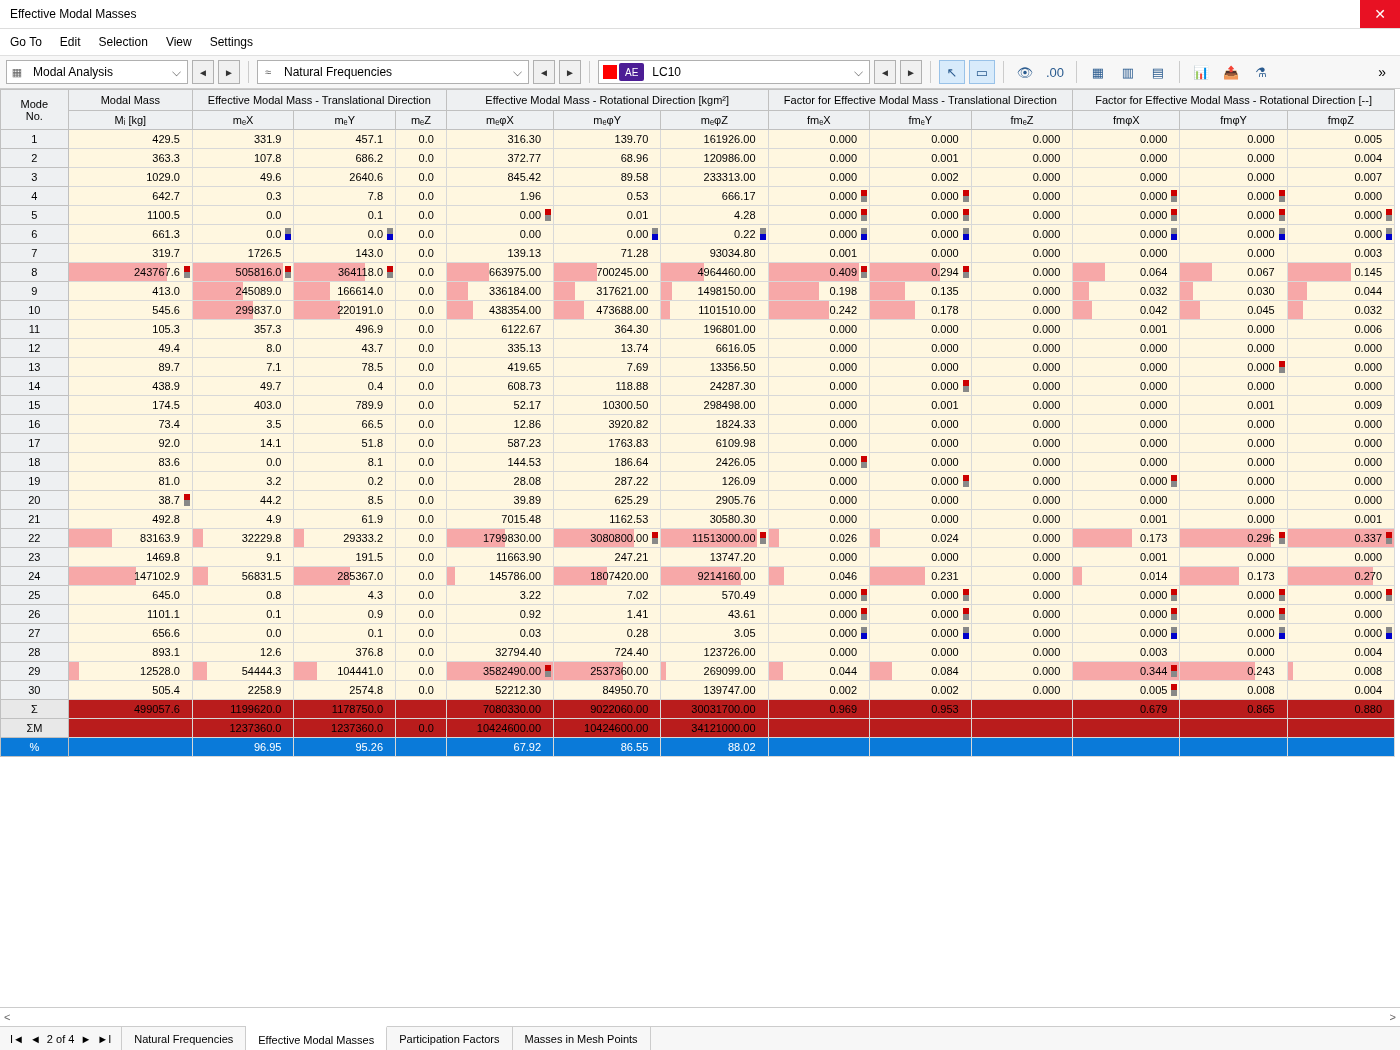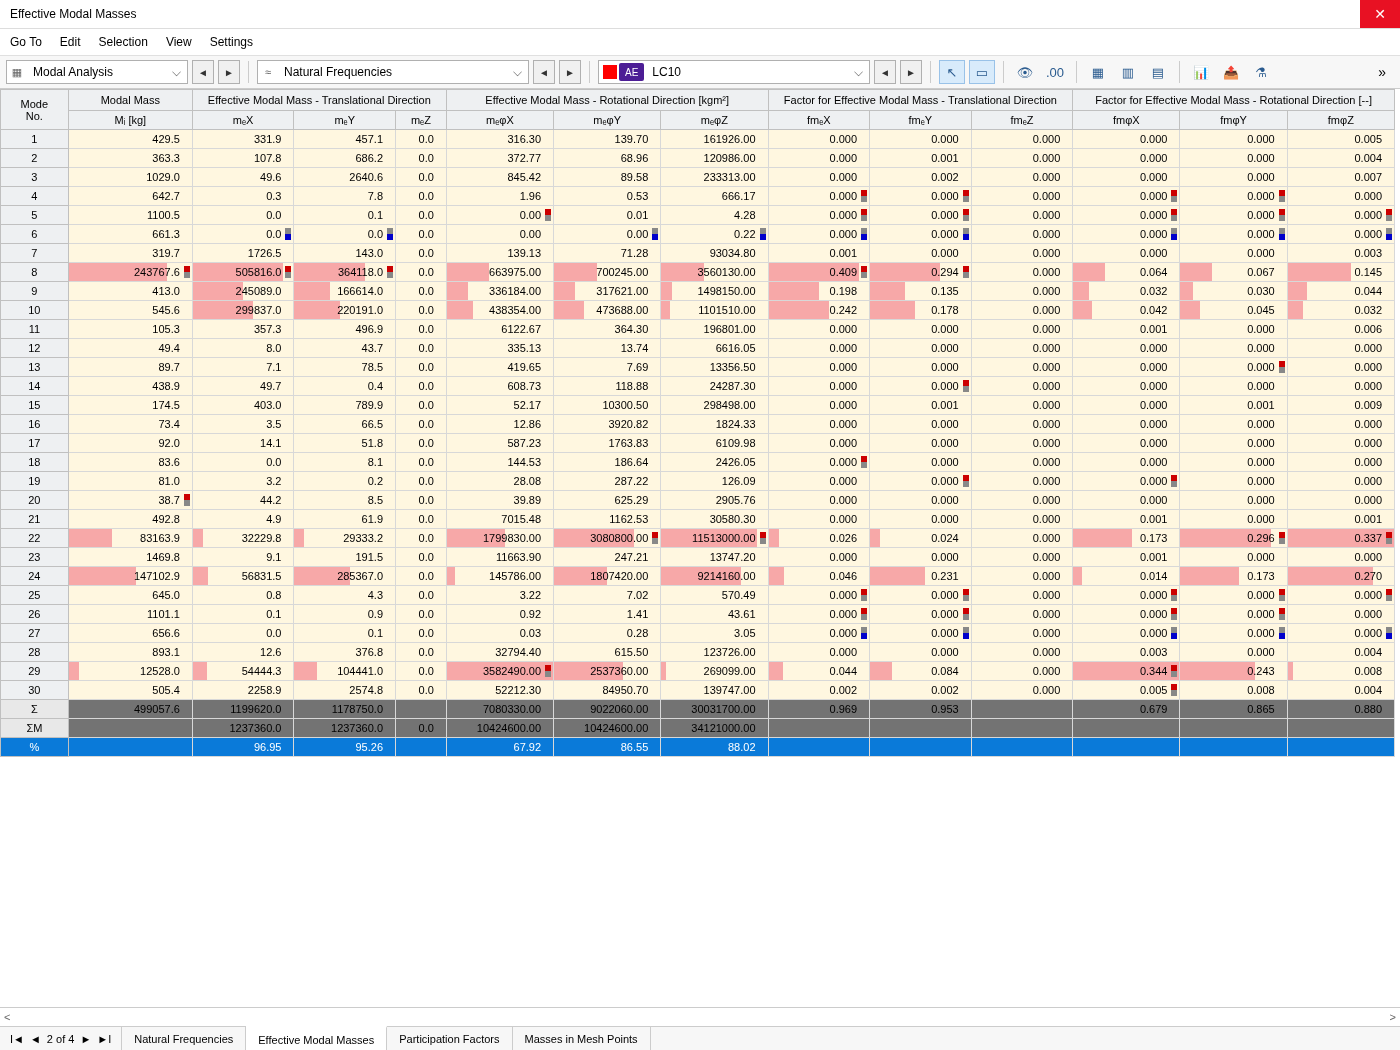--- a/index.html
+++ b/index.html
@@ -23,21 +23,21 @@
 th,td{border:1px solid #d8d8d8;padding:0;height:18px;font-size:11px;white-space:nowrap;overflow:hidden}
 th{background:#eef0f2;font-weight:normal;text-align:center;border-color:#c0c0c0}
 th.h1{height:20px}
 td.rownum{background:#eef0f2;text-align:center;border-color:#c0c0c0;font-size:11px}
 td.cell{position:relative;text-align:right}
 td.cell .val{position:relative;padding-right:12px;z-index:2}
 .bar{position:absolute;left:0;top:0;bottom:0;background:#f7a8a8;z-index:1}
 .bar.cream{background:#fff7e0}
 .flag{position:absolute;right:2px;top:3px;width:6px;height:12px;display:flex;flex-direction:column;z-index:3}
 .flag span{flex:1}
-tr.sum td.cell{background:#737373}
+tr.sum td.cell{background:#b91c1c}
 tr.sum td.rownum{background:#e8e8e8}
 tr.pct td{background:#0a7ad9;color:#fff}
 tr.pct td.rownum{background:#0a7ad9;color:#fff}
 .hscroll{height:18px;border-top:1px solid #ccc;display:flex;align-items:center;justify-content:space-between;padding:0 4px;font-size:11px;color:#666}
 .bottom-bar{height:24px;border-top:1px solid #ccc;display:flex;align-items:center;background:#f7f7f7}
 .pager{display:flex;align-items:center;gap:6px;padding:0 10px;border-right:1px solid #ccc;height:100%}
 .pager span{font-size:11px}
 .tab{padding:0 12px;height:100%;display:flex;align-items:center;border-right:1px solid #ccc;font-size:11px;cursor:default}
 .tab.active{background:#fff;border-top:2px solid #fff;margin-top:-1px}
 .more{margin-left:auto;padding:0 8px;font-size:14px}
@@ -323,21 +323,21 @@
               <span style="background:#c00"></span>
               <span style="background:#888"></span>
             </span></td>
           <td class="cell"><div class="bar cream" style="width: 100%;"></div><div class="bar" style="width: 70%;"></div><span class="val">364118.0</span><span class="flag">
               <span style="background:#c00"></span>
               <span style="background:#888"></span>
             </span></td>
           <td class="cell"><div class="bar cream" style="width: 100%;"></div><span class="val">0.0</span></td>
           <td class="cell"><div class="bar cream" style="width: 100%;"></div><div class="bar" style="width: 40%;"></div><span class="val">663975.00</span></td>
           <td class="cell"><div class="bar cream" style="width: 100%;"></div><div class="bar" style="width: 40%;"></div><span class="val">700245.00</span></td>
-          <td class="cell"><div class="bar cream" style="width: 100%;"></div><div class="bar" style="width: 40%;"></div><span class="val">3560130.00</span></td>
+          <td class="cell"><div class="bar cream" style="width: 100%;"></div><div class="bar" style="width: 40%;"></div><span class="val">4964460.00</span></td>
           <td class="cell"><div class="bar cream" style="width: 100%;"></div><div class="bar" style="width: 90%;"></div><span class="val">0.409</span><span class="flag">
               <span style="background:#c00"></span>
               <span style="background:#888"></span>
             </span></td>
           <td class="cell"><div class="bar cream" style="width: 100%;"></div><div class="bar" style="width: 70%;"></div><span class="val">0.294</span><span class="flag">
               <span style="background:#c00"></span>
               <span style="background:#888"></span>
             </span></td>
           <td class="cell"><div class="bar cream" style="width: 100%;"></div><span class="val">0.000</span></td>
           <td class="cell"><div class="bar cream" style="width: 100%;"></div><div class="bar" style="width: 30%;"></div><span class="val">0.064</span></td>
@@ -720,21 +720,21 @@
               <span style="background:#00c"></span>
             </span></td>
         </tr>
         <tr>
           <td class="rownum">28</td>
           <td class="cell"><div class="bar cream" style="width: 100%;"></div><span class="val">893.1</span></td>
           <td class="cell"><div class="bar cream" style="width: 100%;"></div><span class="val">12.6</span></td>
           <td class="cell"><div class="bar cream" style="width: 100%;"></div><span class="val">376.8</span></td>
           <td class="cell"><div class="bar cream" style="width: 100%;"></div><span class="val">0.0</span></td>
           <td class="cell"><div class="bar cream" style="width: 100%;"></div><span class="val">32794.40</span></td>
-          <td class="cell"><div class="bar cream" style="width: 100%;"></div><span class="val">615.50</span></td>
+          <td class="cell"><div class="bar cream" style="width: 100%;"></div><span class="val">724.40</span></td>
           <td class="cell"><div class="bar cream" style="width: 100%;"></div><span class="val">123726.00</span></td>
           <td class="cell"><div class="bar cream" style="width: 100%;"></div><span class="val">0.000</span></td>
           <td class="cell"><div class="bar cream" style="width: 100%;"></div><span class="val">0.000</span></td>
           <td class="cell"><div class="bar cream" style="width: 100%;"></div><span class="val">0.000</span></td>
           <td class="cell"><div class="bar cream" style="width: 100%;"></div><span class="val">0.003</span></td>
           <td class="cell"><div class="bar cream" style="width: 100%;"></div><span class="val">0.000</span></td>
           <td class="cell"><div class="bar cream" style="width: 100%;"></div><span class="val">0.004</span></td>
         </tr>
         <tr>
           <td class="rownum">29</td>

